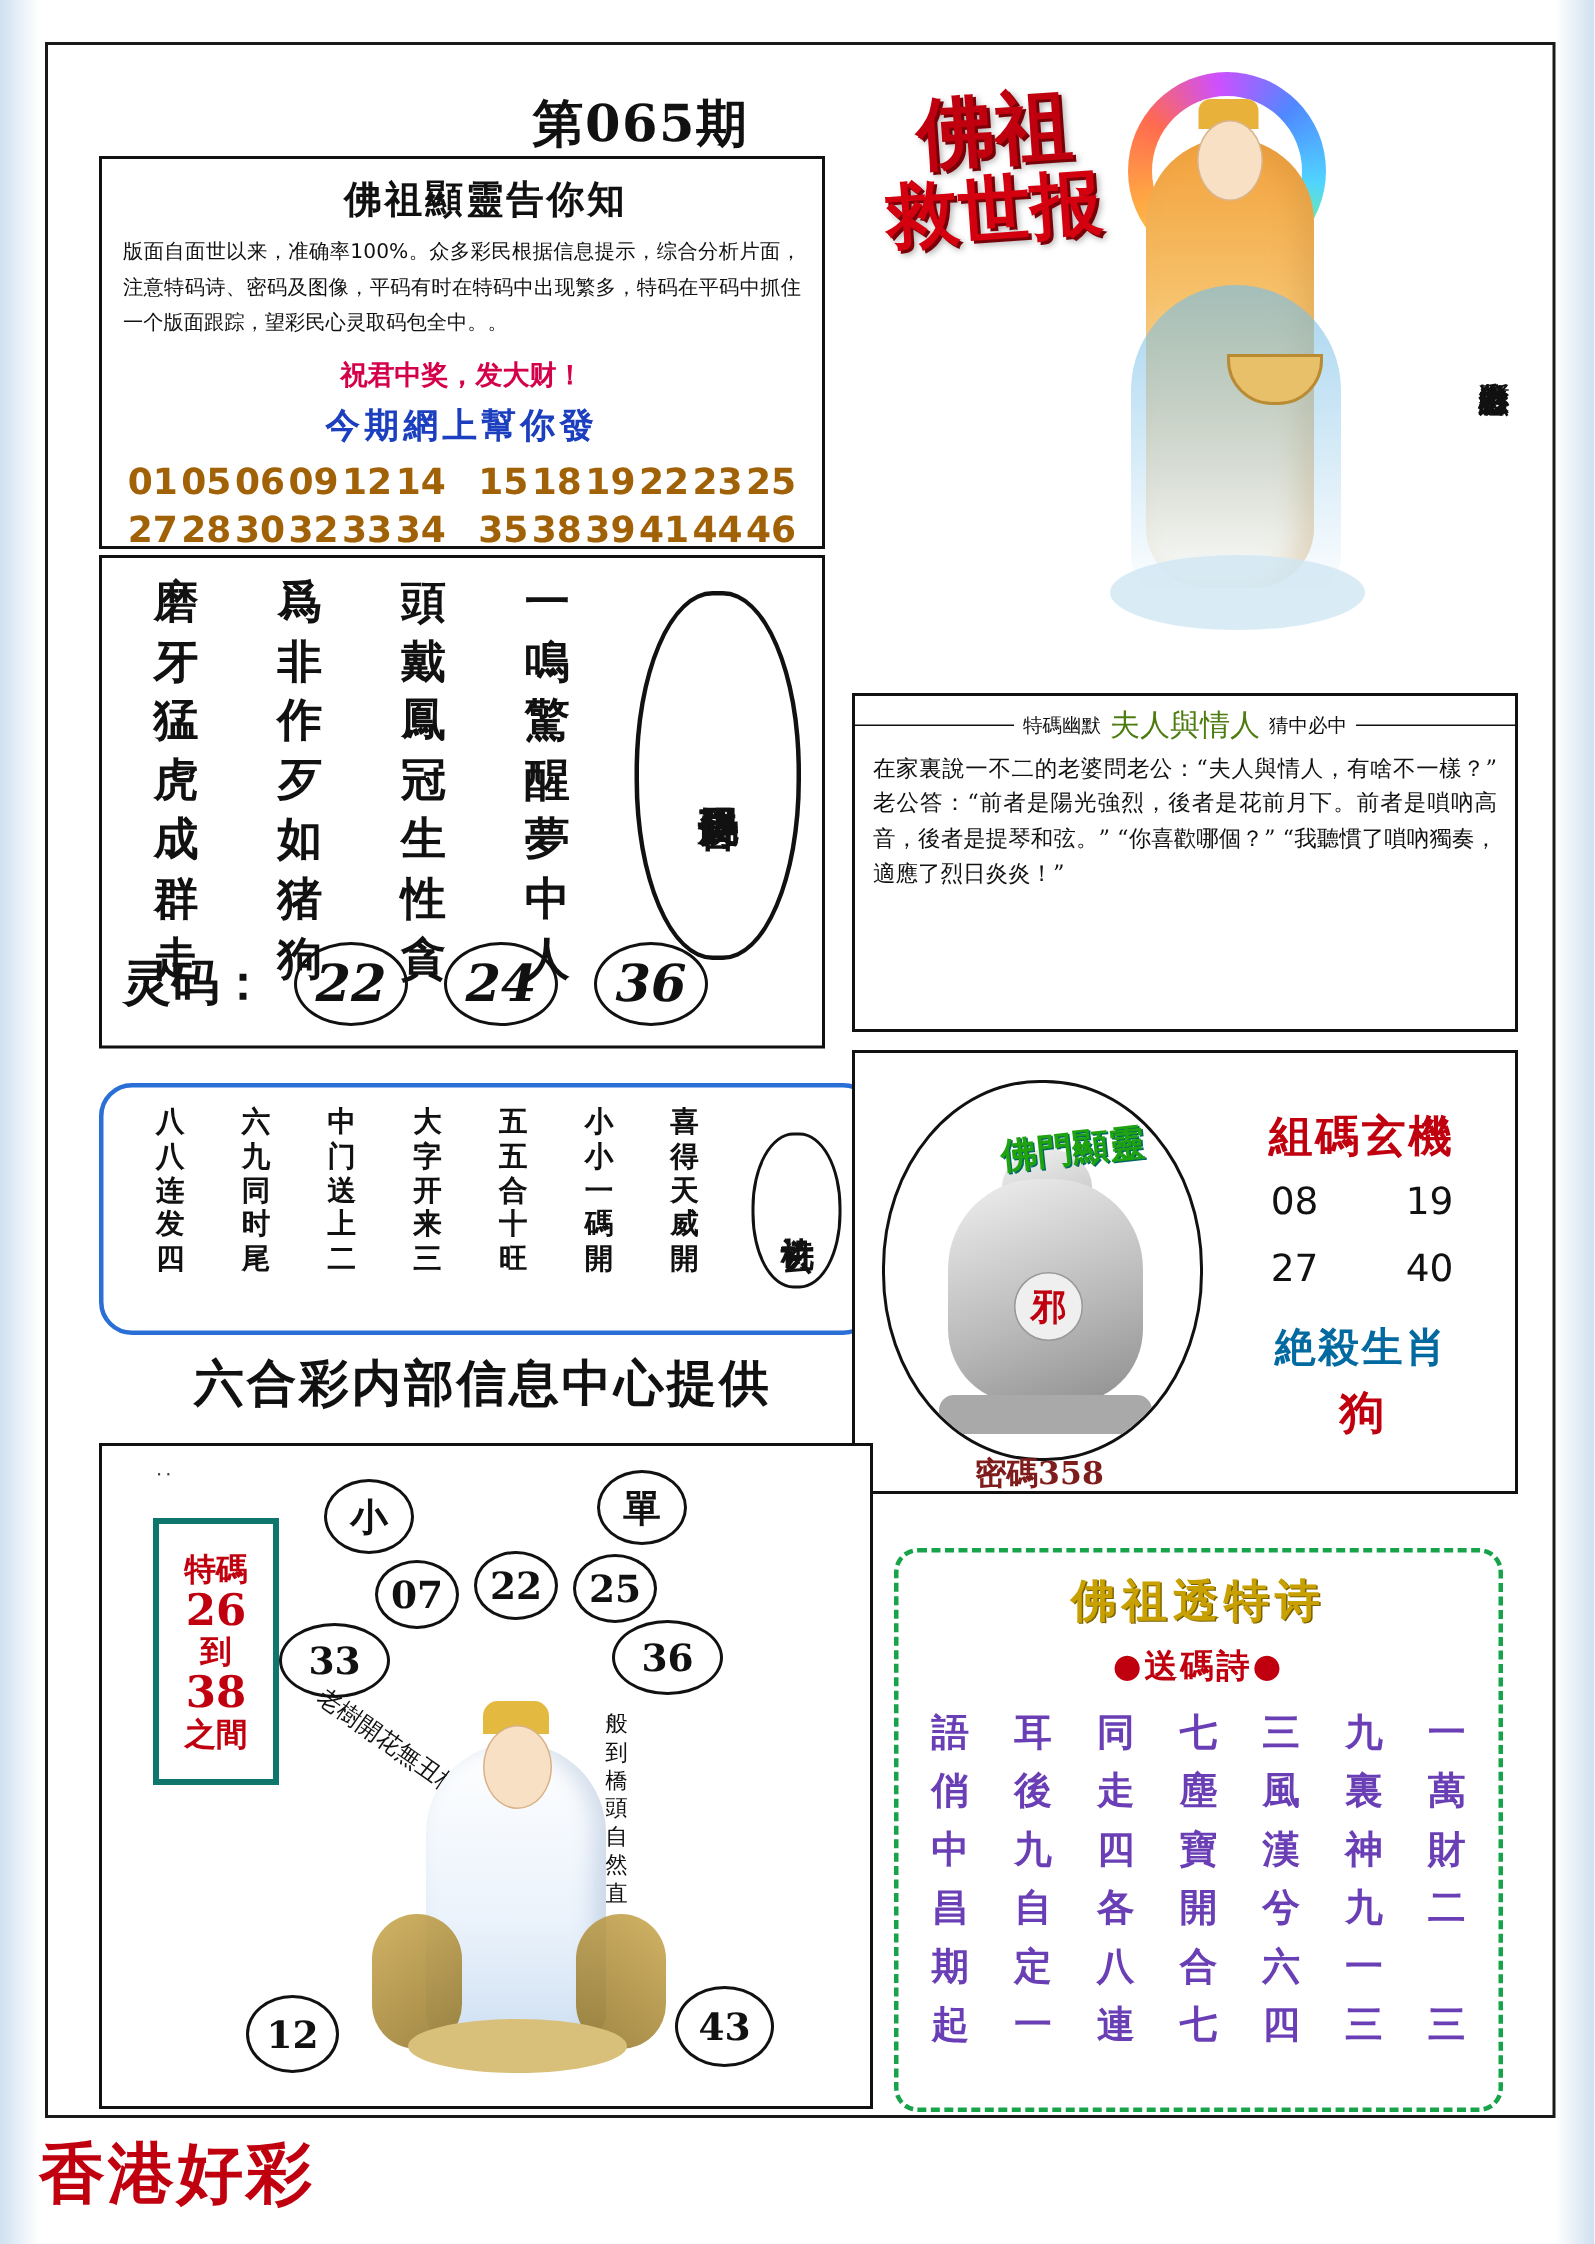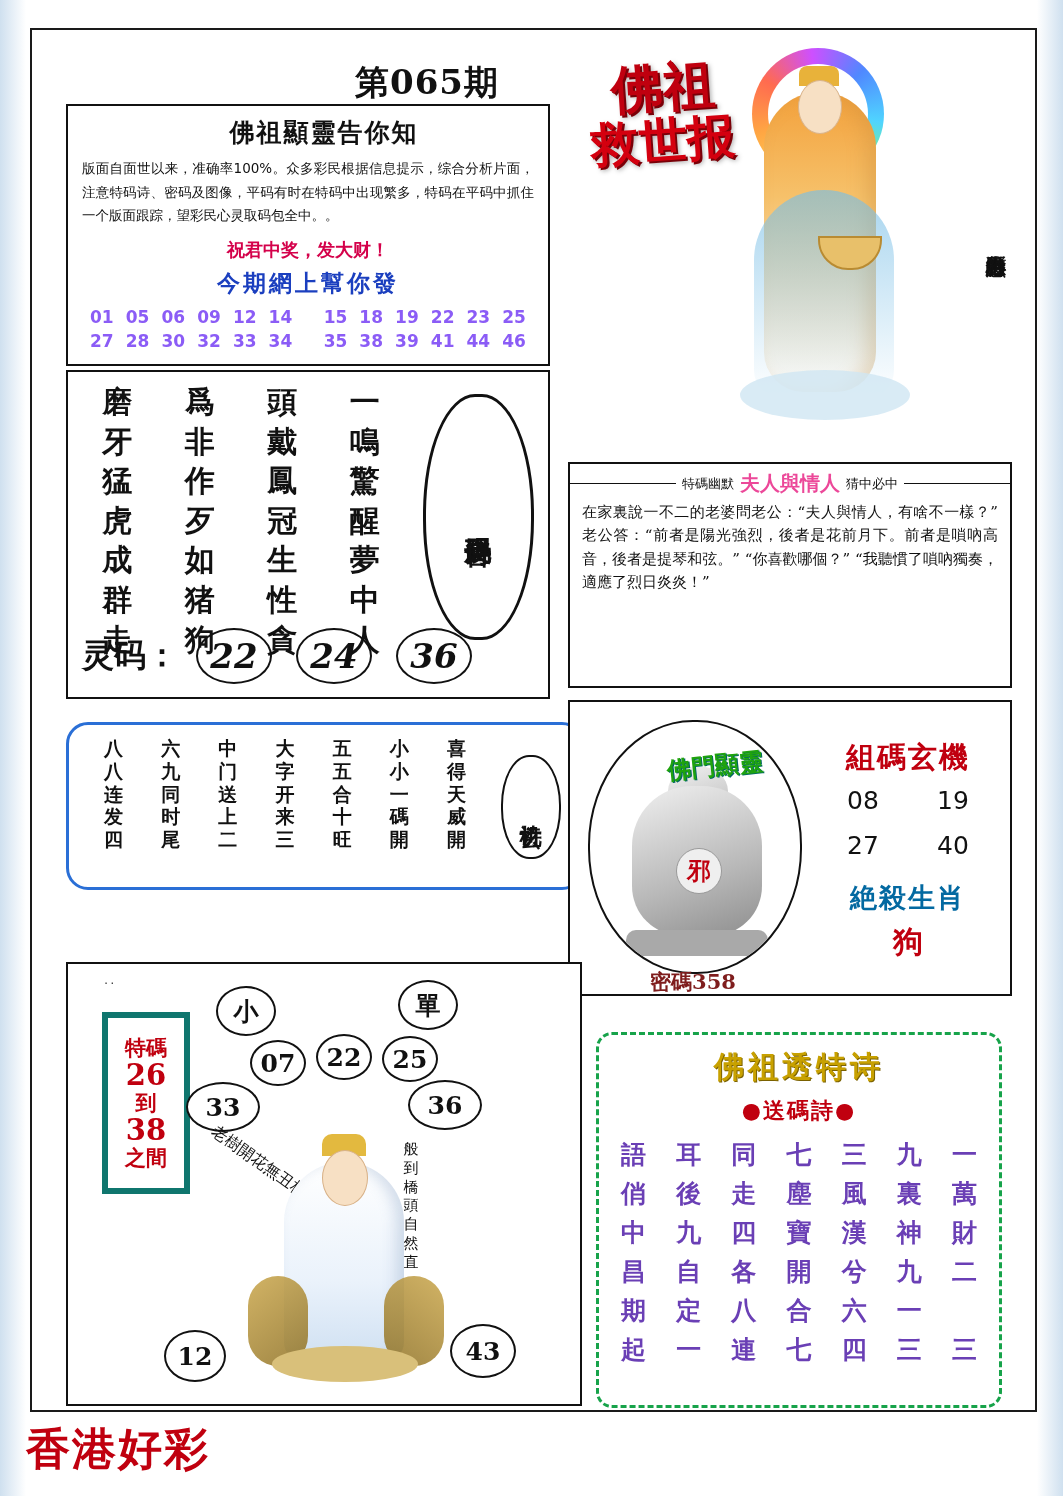--- a/index.html
+++ b/index.html
@@ -33,21 +33,21 @@
   }
   .box-top .wish{
     text-align:center;color:#d4004a;font-size:18px;font-weight:bold;margin-top:10px;
     font-family:"DejaVu Serif","Liberation Serif",serif;
   }
   .box-top .wish2{
     text-align:center;color:#1b3fbf;font-size:23px;font-weight:bold;margin-top:6px;
     font-family:"DejaVu Serif","Liberation Serif",serif;letter-spacing:3px;
   }
   .numgrid{margin:8px 16px 0 16px;}
-  .numrow{display:flex;justify-content:space-between;font-size:17px;font-weight:bold;color:#8b5cf6;
+  .numrow{display:flex;justify-content:space-between;font-size:24px;font-weight:bold;color:#a16207;
     font-family:"DejaVu Sans","Liberation Sans",sans-serif;margin-top:4px;}
   .numrow .cell{width:11.1%;text-align:center;}
   .numrow .gap{width:6%;}
   
   .deity-top{
     position:absolute;left:700px;top:40px;width:250px;height:400px;
   }
   .halo{position:absolute;left:52px;top:8px;width:132px;height:132px;border-radius:50%;
     background:conic-gradient(from 200deg,#ffd24d,#ff9d2e,#ff5a3c,#c83cff,#3c7bff,#3ccfff,#7cff4d,#ffd24d);
     opacity:.9;}
@@ -108,21 +108,21 @@
     font-size:34px;font-weight:bold;font-style:italic;color:#111;
     font-family:"DejaVu Serif","Liberation Serif",serif;
   }
   
   .box-humor{
     position:absolute;left:568px;top:462px;width:440px;height:222px;
     border:2px solid #111;background:#fff;
   }
   .humor-head{display:flex;align-items:center;justify-content:center;margin-top:6px;gap:6px;}
   .humor-head .lab{font-size:13px;color:#111;}
-  .humor-head .mid{font-size:20px;font-weight:bold;color:#ec4899;font-family:"DejaVu Serif","Liberation Serif",serif;}
+  .humor-head .mid{font-size:20px;font-weight:normal;color:#4d7c0f;font-family:"DejaVu Serif","Liberation Serif",serif;}
   .hline{flex:1;height:1px;background:#111;}
   .humor-body{margin:4px 12px 0 12px;font-size:15px;line-height:1.55;color:#111;text-align:justify;
     font-family:"DejaVu Serif","Liberation Serif",serif;}
   
   .box-xuan{
     position:absolute;left:66px;top:722px;width:512px;height:162px;
     border:3px solid #2a6fd6;border-radius:22px;background:#fff;
   }
   .xuan-cols{position:absolute;left:16px;top:12px;width:400px;height:136px;display:flex;flex-direction:row-reverse;justify-content:space-around;}
   .xcol span{font-size:19px;font-weight:bold;color:#111;line-height:1.2;display:block;text-align:center;
@@ -169,21 +169,21 @@
   .kill-title{position:absolute;left:248px;top:178px;width:180px;text-align:center;font-size:27px;font-weight:bold;color:#0369a1;
     font-family:"DejaVu Serif","Liberation Serif",serif;letter-spacing:2px;}
   .kill-val{position:absolute;left:248px;top:220px;width:180px;text-align:center;font-size:30px;font-weight:bold;color:#c0000f;
     font-family:"DejaVu Serif","Liberation Serif",serif;}
   
   .box-bottom{
     position:absolute;left:66px;top:962px;width:512px;height:440px;
     border:2px solid #111;background:#fff;overflow:hidden;
   }
   .tm-box{
-    position:absolute;left:34px;top:48px;width:76px;height:170px;border:6px solid #0f766e;
+    position:absolute;left:34px;top:48px;width:76px;height:170px;border:4px solid #0f766e;
     display:flex;flex-direction:column;align-items:center;justify-content:center;background:#fff;
   }
   .tm-box span{font-size:21px;font-weight:bold;color:#c0000f;line-height:1.1;
     font-family:"DejaVu Serif","Liberation Serif",serif;}
   .tm-box span.big{font-size:29px;}
   .ell{
     position:absolute;border:2px solid #111;border-radius:50%;
     display:flex;align-items:center;justify-content:center;
     font-size:25px;font-weight:bold;color:#111;background:#fff;
     font-family:"DejaVu Serif","Liberation Serif",serif;
@@ -412,20 +412,21 @@
         <span>连</span>
         <span>发</span>
         <span>四</span>
       </div>
     </div>
     <div class="xuan-title">
       <span style="writing-mode:vertical-rl;text-orientation:upright;">玄机诗</span>
     </div>
   </div>
 
+  <div class="provider">六合彩内部信息中心提供</div>
 
   <div class="box-buddha">
     <div class="bud-oval">
       <div class="bud-head"></div>
       <div class="bud-body"></div>
       <div class="bud-belly">邪</div>
       <div class="bud-base"></div>
       <div class="bud-label">佛門顯靈</div>
     </div>
     <div class="bud-code">密碼358</div>

